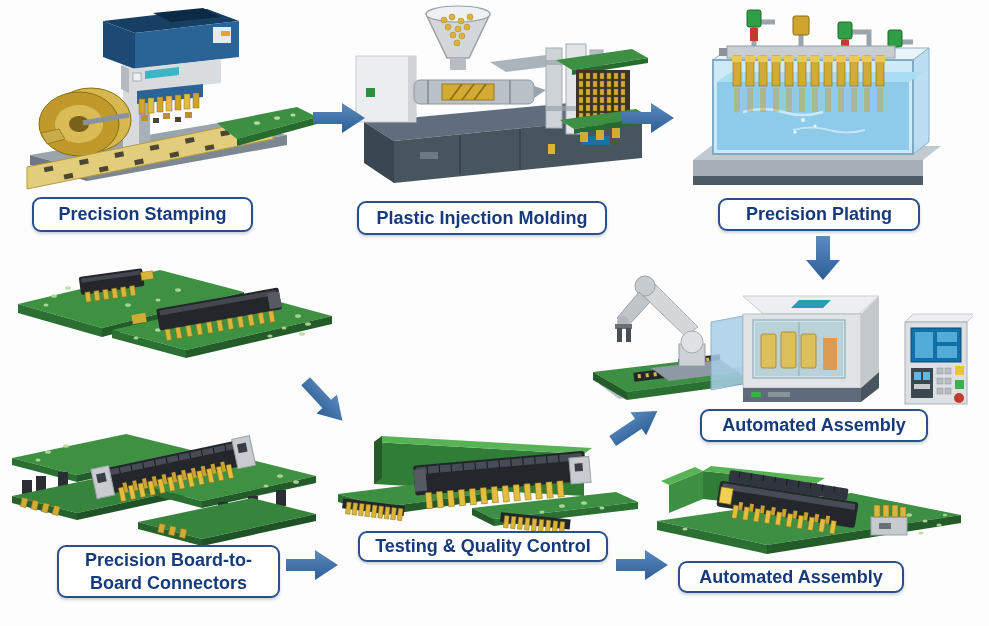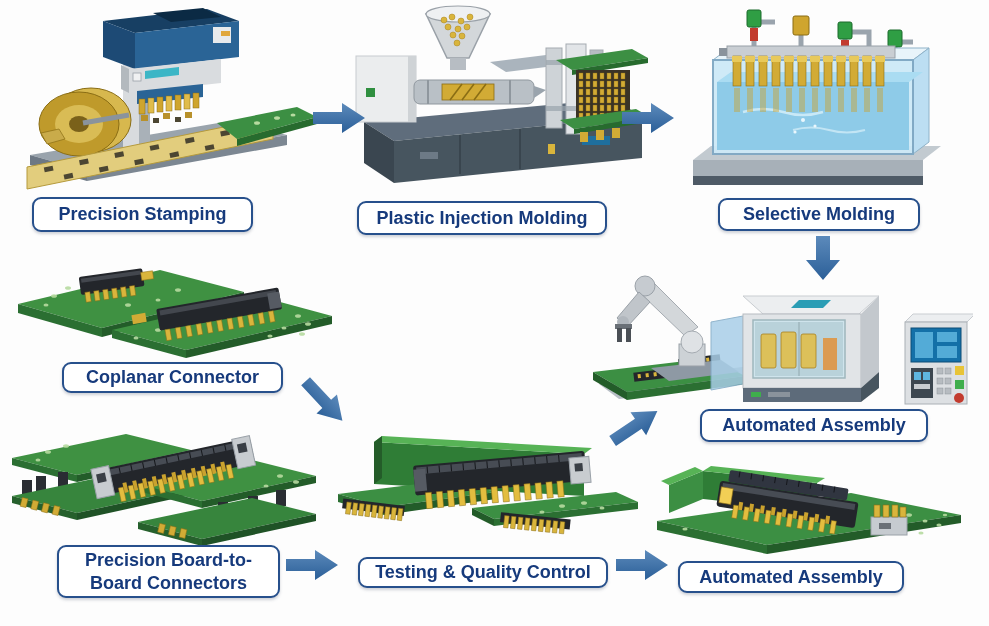--- a/index.html
+++ b/index.html
@@ -711,25 +711,24 @@
   </svg>
 
   <svg class="arrow" style="left:616px;top:550px" width="52" height="30" viewBox="0 0 52 30">
     <polygon points="0,9 29,9 29,0 52,15 29,30 29,21 0,21" fill="url(#arrowGrad)"></polygon>
   </svg>
 
   <div class="lbl" style="left:32px;top:197px;width:221px;height:35px">Precision Stamping</div>
 
   <div class="lbl" style="left:357px;top:201px;width:250px;height:34px">Plastic Injection Molding</div>
 
-  <div class="lbl" style="left:718px;top:198px;width:202px;height:33px">Selective Molding</div>
-
-  <div class="lbl" style="left:62px;top:362px;width:221px;height:31px">Coplanar Connector</div>
+  <div class="lbl" style="left:718px;top:198px;width:202px;height:33px">Precision Plating</div>
+
 
   <div class="lbl" style="left:700px;top:409px;width:228px;height:33px">Automated Assembly</div>
 
   <div class="lbl" style="left:57px;top:545px;width:223px;height:53px">Precision Board-to-Board Connectors</div>
 
-  <div class="lbl" style="left:358px;top:557px;width:250px;height:31px">Testing &amp; Quality Control</div>
+  <div class="lbl" style="left:358px;top:531px;width:250px;height:31px">Testing &amp; Quality Control</div>
 
   <div class="lbl" style="left:678px;top:561px;width:226px;height:32px">Automated Assembly</div>
 
 </div>
 
 </body></html>

